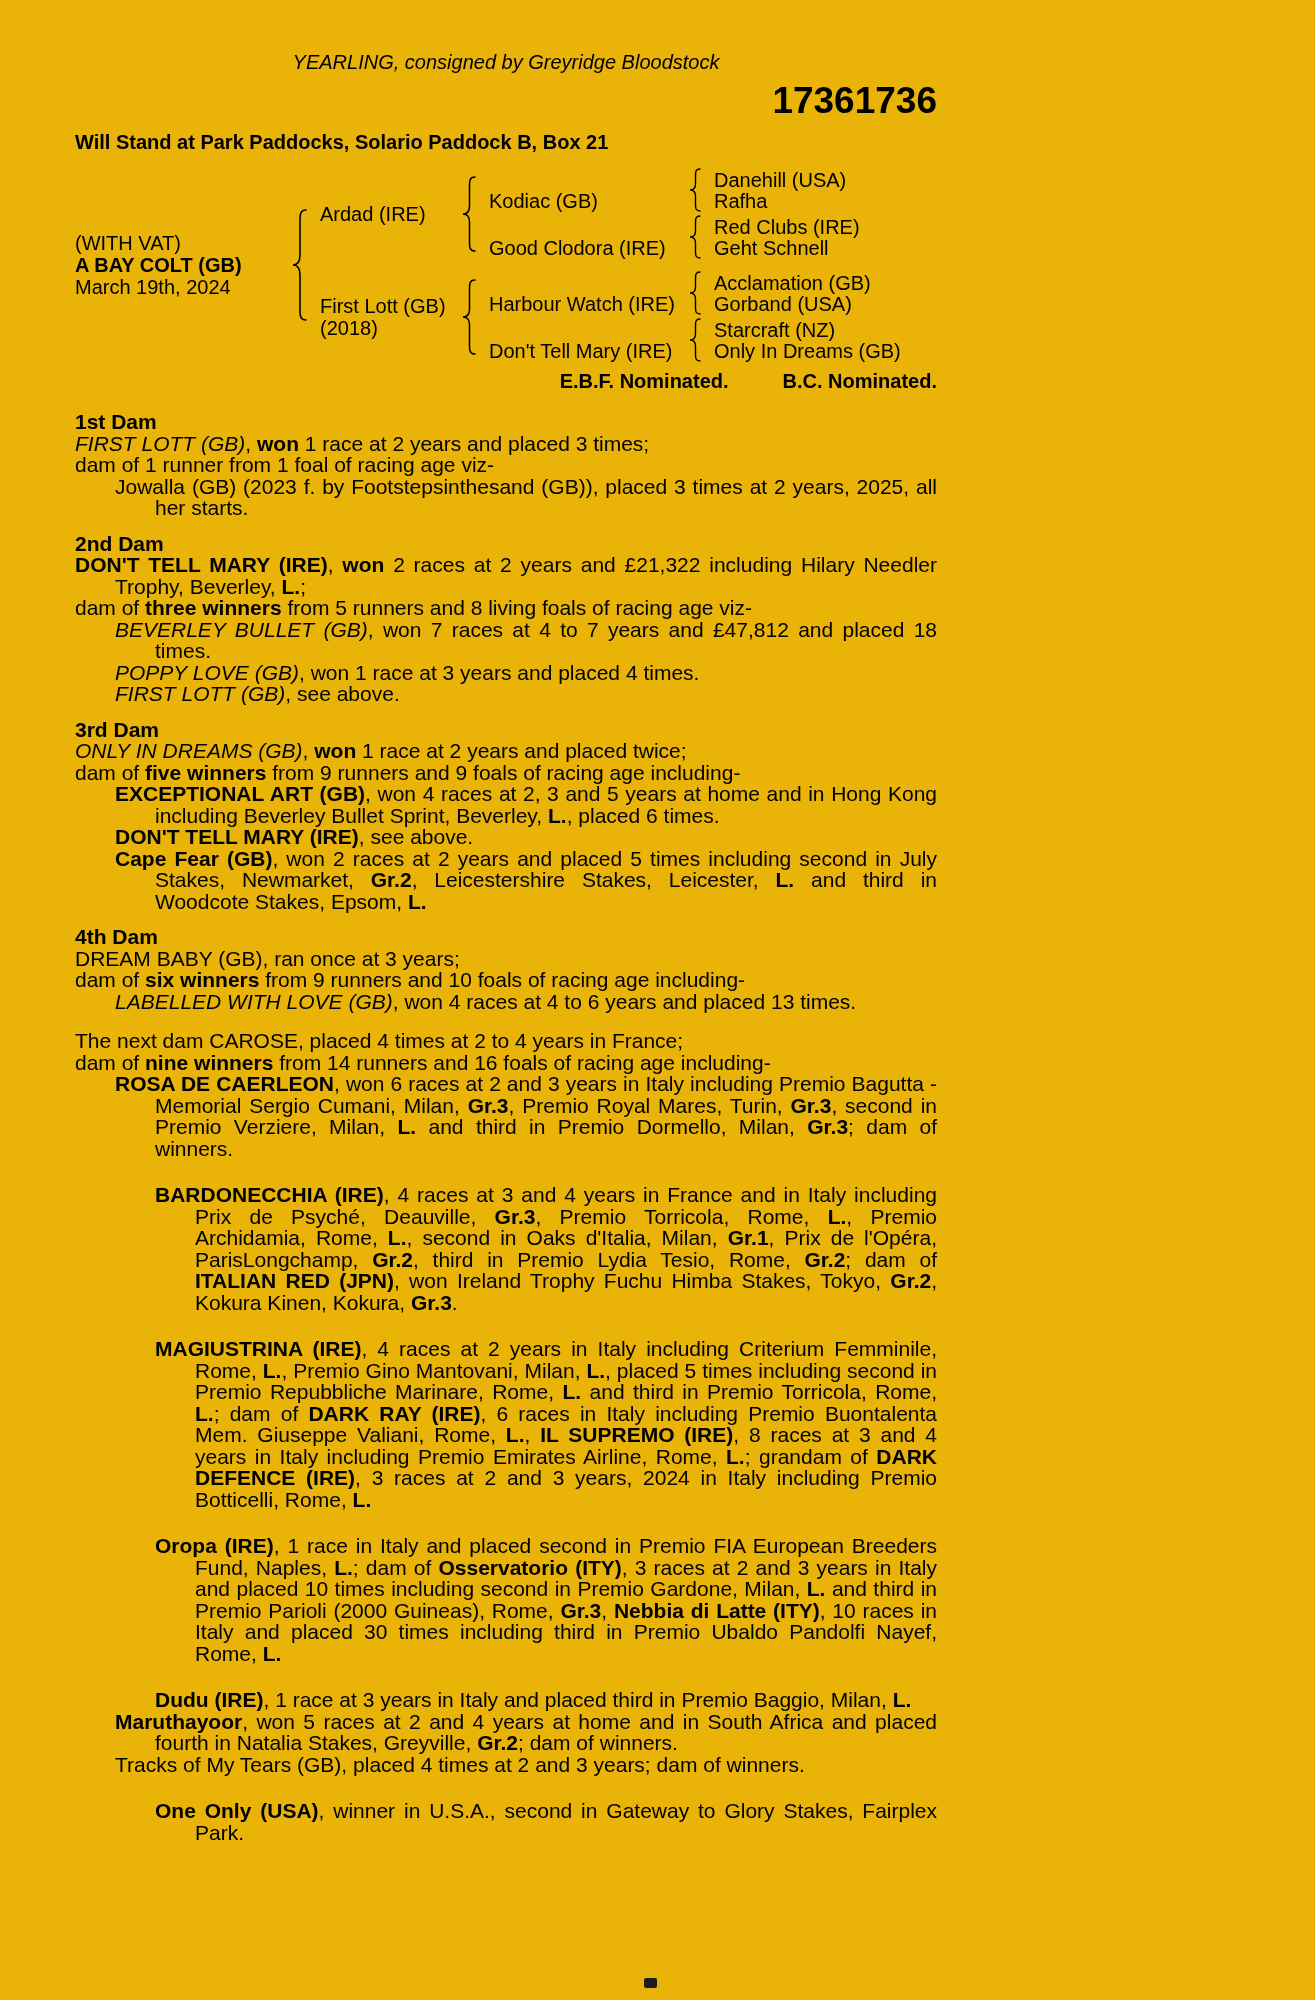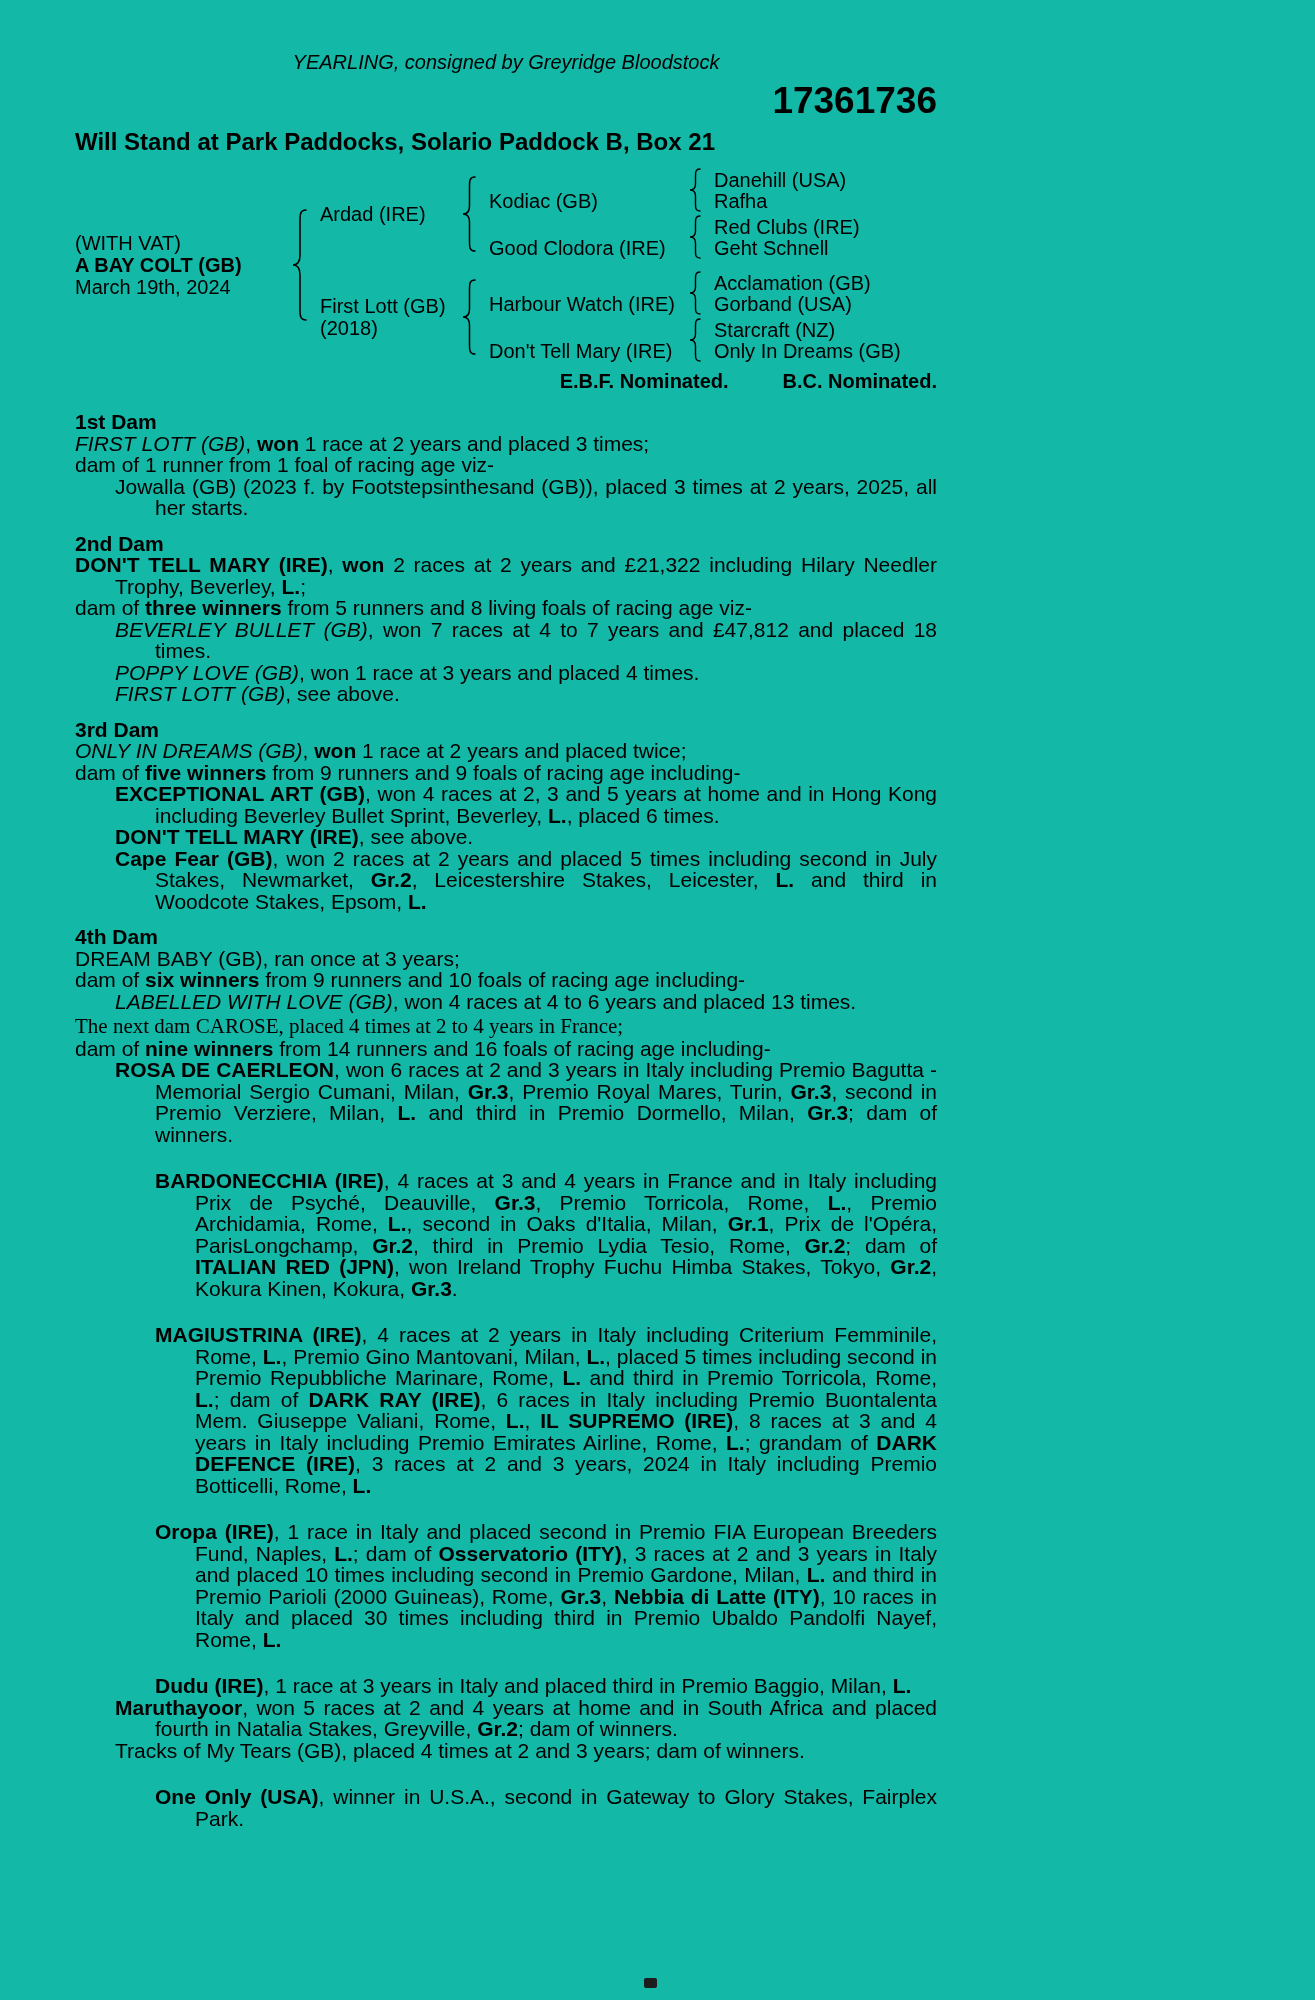--- a/index.html
+++ b/index.html
@@ -2,27 +2,27 @@
 <html><head>
 <meta charset="utf-8">
 <style>
   html,body{margin:0;padding:0;background:#ffffff;}
   body{
     width:1315px;height:2000px;
     font-family:"Liberation Sans", sans-serif;
     color:#000;
     position:relative;
   }
-  .page{position:relative;width:1315px;height:2000px;background:#14b8a6;overflow:hidden;}
+  .page{position:relative;width:1315px;height:2000px;background:#eab308;overflow:hidden;}
   .content{position:absolute;left:75px;top:50px;width:862px;}
 
   .consign{text-align:center;font-style:italic;font-size:20px;line-height:24px;margin-bottom:8px;}
   .lot-row{display:flex;justify-content:flex-end;align-items:baseline;
     font-size:37px;font-weight:bold;line-height:38px;margin-bottom:10px;}
-  .stand{font-weight:bold;font-size:24px;line-height:24px;margin-bottom:14px;}
+  .stand{font-weight:bold;font-size:20px;line-height:24px;margin-bottom:14px;}
 
   
   .pedigree{display:flex;align-items:center;font-size:20px;line-height:22px;margin-bottom:6px;}
   .horse-info{width:215px;}
   .horse-info div{line-height:22px;}
   .b{font-weight:bold;}
   .i{font-style:italic;}
   .brace{flex:0 0 auto;display:flex;align-items:center;}
   .brace svg{display:block;}
   .g1col{display:flex;flex-direction:column;gap:12px;}
@@ -35,21 +35,21 @@
 
   .noms{display:flex;justify-content:flex-end;gap:54px;font-weight:bold;font-size:20px;
     margin:8px 0 18px 0;}
 
   
   .bodytext{font-size:21px;line-height:21.5px;text-align:justify;}
   .dam-heading{font-weight:bold;margin-top:14px;}
   .para{padding-left:40px;text-indent:-40px;}
   .para.indent-1{padding-left:80px;}
   .para.indent-2{padding-left:120px;margin-top:25px;}
-  .para.gap{margin-top:4px;font-family:Liberation Serif, serif;}
+  .para.gap{margin-top:18px;}
 
   .page-mark{position:absolute;left:644px;top:1978px;width:13px;height:10px;
     background:#1c1c1c;border-radius:2px;}
 </style>
 </head>
 <body>
 
 <div class="page">
   <div class="content">
 

